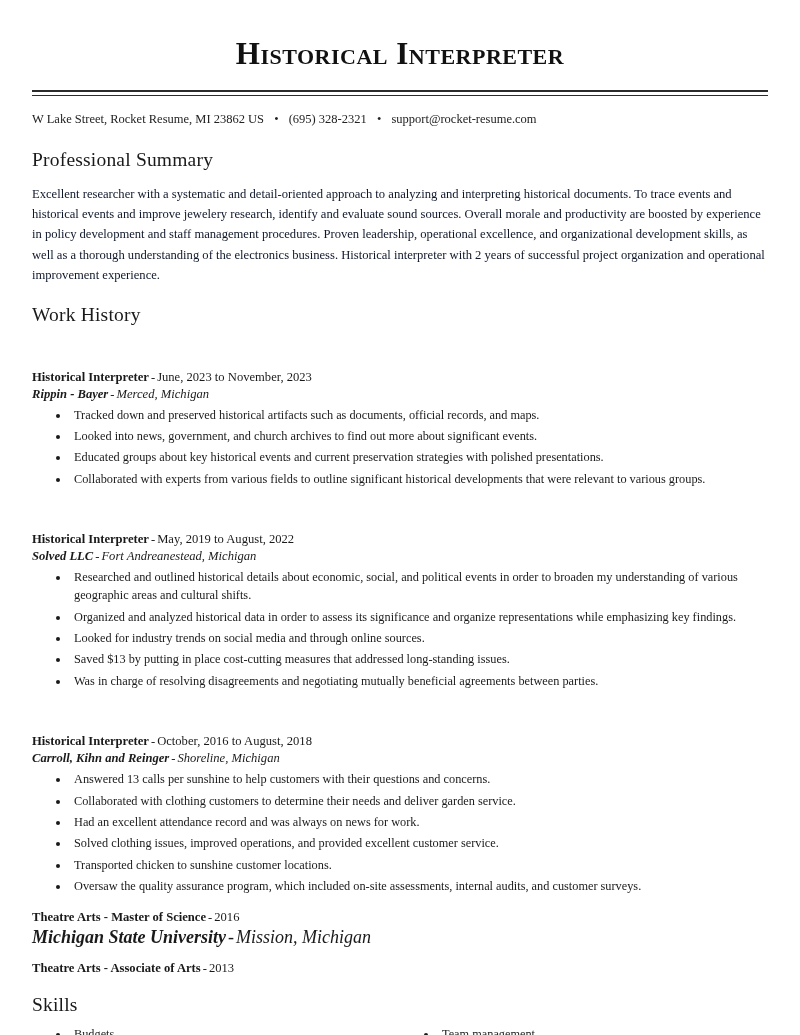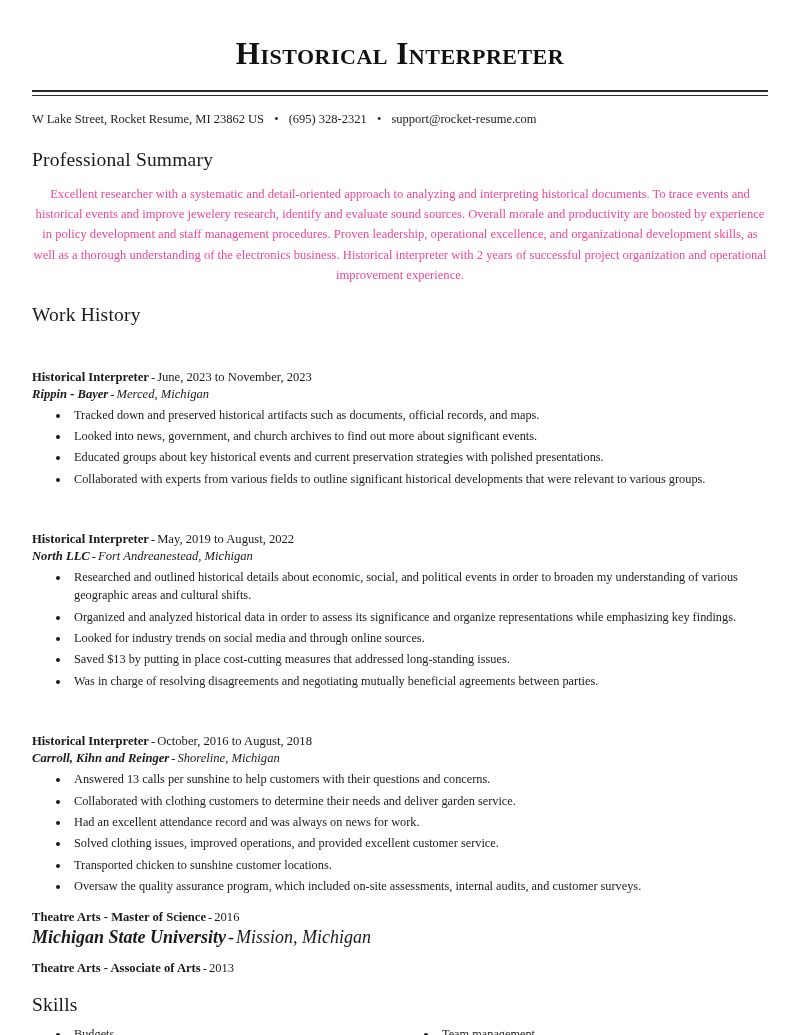--- a/index.html
+++ b/index.html
@@ -48,22 +48,22 @@
     font-family: "Liberation Serif", serif;
     font-size: 19.5px;
     font-weight: normal;
     color: #1a1a1a;
     margin: 18px 0 9px 0;
     letter-spacing: 0.2px;
   }
   .summary-text {
     font-size: 12.6px;
     line-height: 1.62;
-    text-align: center;
-    color: #ec4899;
+    text-align: left;
+    color: #0f172a;
     margin-bottom: 4px;
   }
   .job {
     margin-bottom: 14px;
     margin-top: 44px;
   }
   .job-line1 {
     font-size: 12.6px;
     margin-bottom: 2px;
   }
@@ -177,21 +177,21 @@
       <li>Educated groups about key historical events and current preservation strategies with polished presentations.</li>
       <li>Collaborated with experts from various fields to outline significant historical developments that were relevant to various groups.</li>
     </ul>
   </div>
 
   <div class="job">
     <div class="job-line1">
       <span class="job-title">Historical Interpreter</span><span class="dash">-</span><span class="job-dates">May, 2019 to August, 2022</span>
     </div>
     <div class="job-line2">
-      <span class="job-company">North LLC</span><span class="dash">-</span><span class="job-location">Fort Andreanestead, Michigan</span>
+      <span class="job-company">Solved LLC</span><span class="dash">-</span><span class="job-location">Fort Andreanestead, Michigan</span>
     </div>
     <ul class="bullets">
       <li>Researched and outlined historical details about economic, social, and political events in order to broaden my understanding of various geographic areas and cultural shifts.</li>
       <li>Organized and analyzed historical data in order to assess its significance and organize representations while emphasizing key findings.</li>
       <li>Looked for industry trends on social media and through online sources.</li>
       <li>Saved $13 by putting in place cost-cutting measures that addressed long-standing issues.</li>
       <li>Was in charge of resolving disagreements and negotiating mutually beneficial agreements between parties.</li>
     </ul>
   </div>
 

